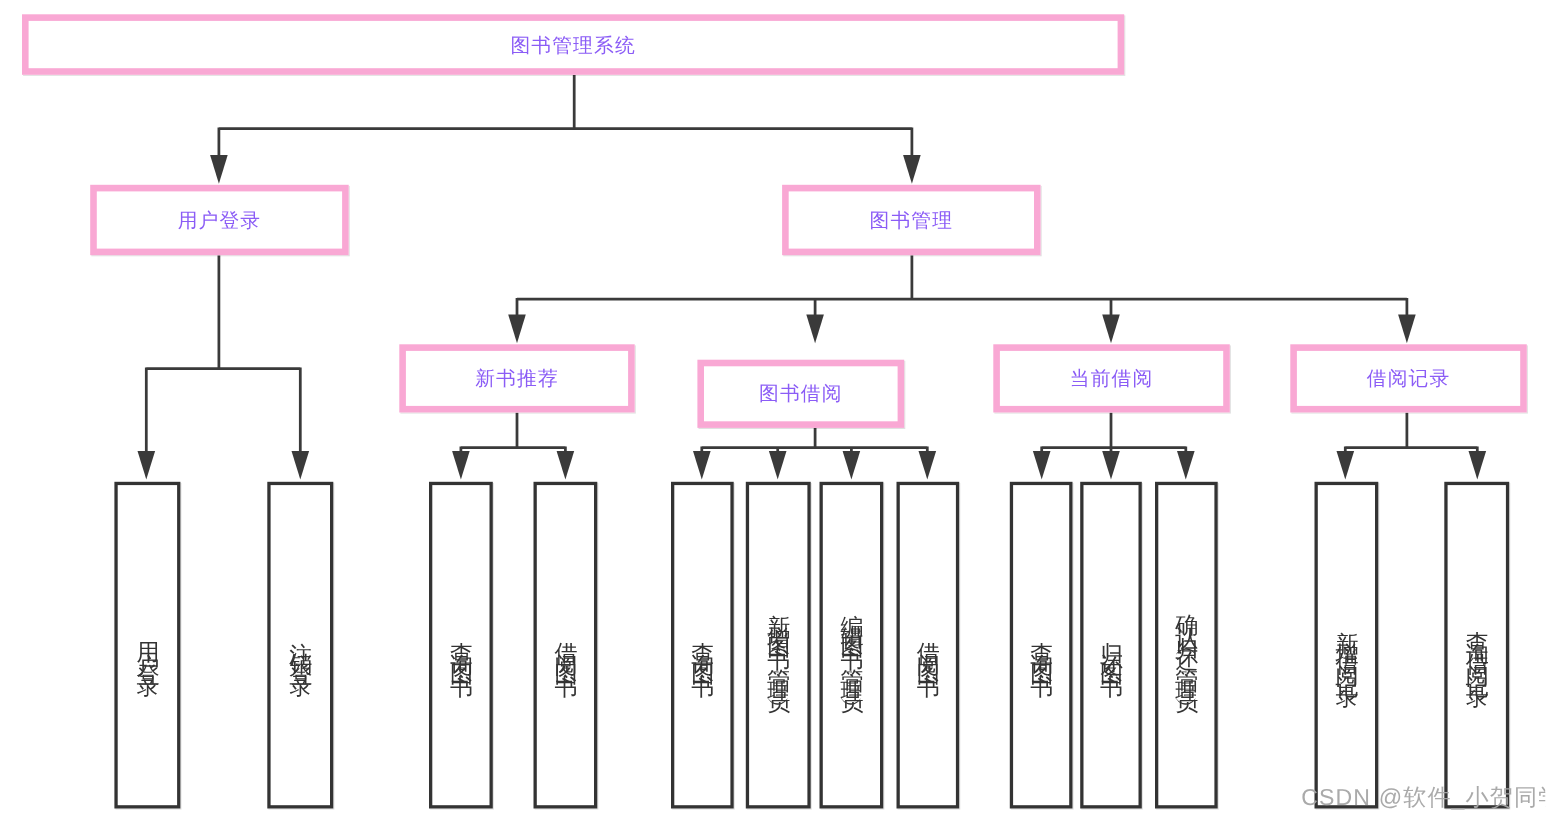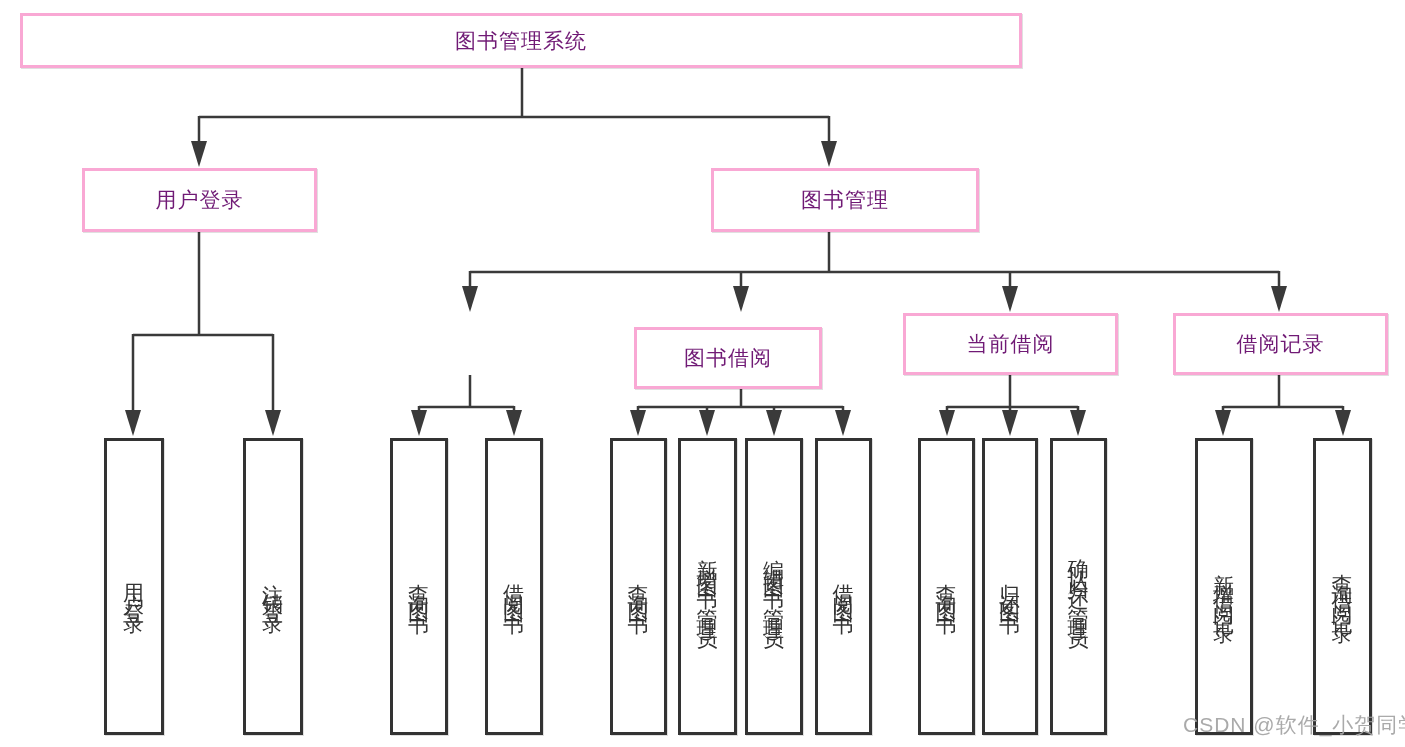--- a/index.html
+++ b/index.html
@@ -12,27 +12,27 @@
     overflow: hidden;
   }
   #wires {
     position: absolute;
     left: 0; top: 0;
     width: 1405px; height: 747px;
   }
   .box {
     position: absolute;
     box-sizing: border-box;
-    border: 3px solid #f9a8d4;
+    border: 6px solid #f9a8d4;
     background: #ffffff;
-    color: #701a75;
+    color: #8b5cf6;
     display: flex;
     align-items: center;
     justify-content: center;
-    font-size: 21px;
+    font-size: 18px;
     letter-spacing: 1px;
     box-shadow: 1px 1px 0 rgba(0,0,0,0.12);
   }
   .leaf {
     position: absolute;
     box-sizing: border-box;
     border: 3px solid #333333;
     background: #ffffff;
     color: #333333;
     display: flex;
@@ -45,21 +45,21 @@
     text-orientation: mixed;
     font-size: 21px;
     letter-spacing: 10px;
     line-height: 1;
     white-space: nowrap;
   }
   
   .b-root   { left: 20px;   top: 13px;  width: 1002px; height: 55px; }
   
   .b-login  { left: 82px;   top: 168px; width: 235px;  height: 64px; }
-  .b-mgmt   { left: 711px;  top: 168px; width: 268px;  height: 64px; }
+  .b-mgmt   { left: 711px;  top: 168px; width: 235px;  height: 64px; }
   
   .b-newrec { left: 363px;  top: 313px; width: 214px;  height: 62px; }
   .b-borrow { left: 634px;  top: 327px; width: 188px;  height: 62px; }
   .b-cur    { left: 903px;  top: 313px; width: 215px;  height: 62px; }
   .b-rec    { left: 1173px; top: 313px; width: 215px;  height: 62px; }
   
   .lf { top: 438px; height: 297px; }
   .l1  { left: 104px;  width: 60px; }
   .l2  { left: 243px;  width: 60px; }
   .l3  { left: 390px;  width: 58px; }
@@ -133,20 +133,23 @@
     <span>图书管理系统</span>
   </div>
 
   <div class="box b-login">
     <span>用户登录</span>
   </div>
   <div class="box b-mgmt">
     <span>图书管理</span>
   </div>
 
+  <div class="box b-newrec">
+    <span>新书推荐</span>
+  </div>
   <div class="box b-borrow">
     <span>图书借阅</span>
   </div>
   <div class="box b-rec">
     <span>借阅记录</span>
   </div>
   <div class="box b-cur">
     <span>当前借阅</span>
   </div>
 

